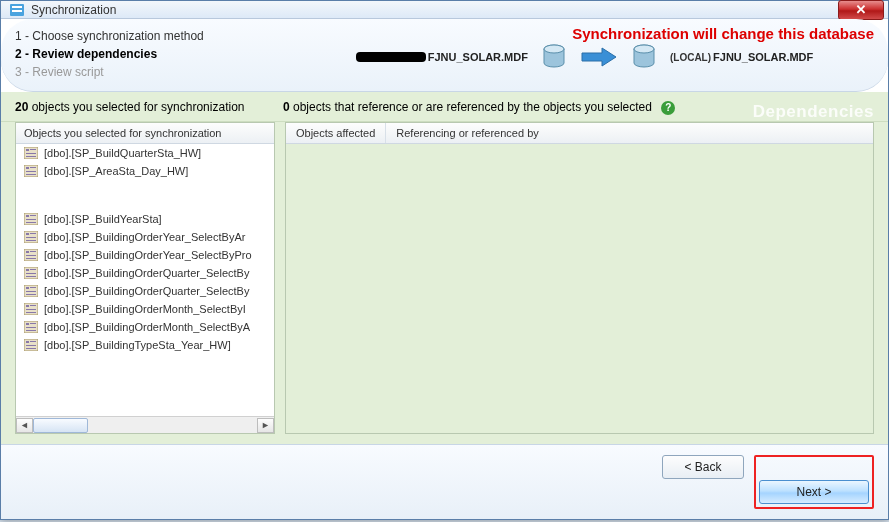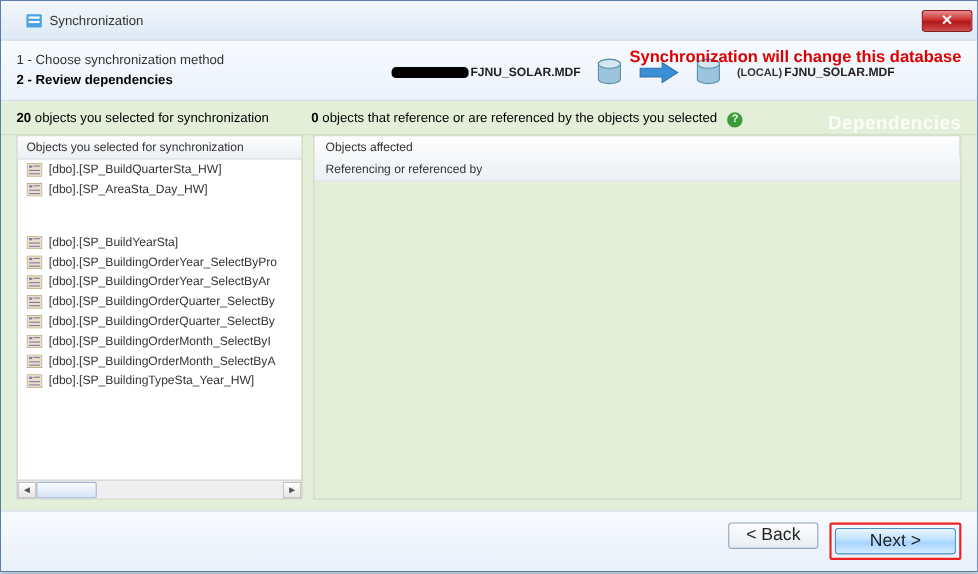--- a/index.html
+++ b/index.html
@@ -1,27 +1,27 @@
 <!DOCTYPE html>
 <html><head>
   <meta charset="utf-8">
   <style>
     * { box-sizing: border-box; margin: 0; padding: 0; }
     body { font-family: "Segoe UI", Tahoma, sans-serif; font-size: 12px; background: #d8e4f0; width: 889px; height: 522px; overflow: hidden; }
     
     .window { width: 889px; height: 520px; background: #fff; border: 1px solid #5a7ea8; box-shadow: 0 2px 8px rgba(0,0,0,.3); display: flex; flex-direction: column; }
     
-    .titlebar { height: 36px; background: linear-gradient(#f3f7fb, #dde9f7); display: flex; align-items: center; padding: 0 4px 0 22px; border-bottom: 1px solid #b8c8dc; }
+    .titlebar { height: 18px; background: linear-gradient(#f3f7fb, #dde9f7); display: flex; align-items: center; padding: 0 4px 0 8px; border-bottom: 1px solid #b8c8dc; }
     .titlebar .app-icon { width: 16px; height: 16px; margin-right: 6px; }
     .app-icon svg { width: 16px; height: 16px; }
     .titlebar .title { flex: 1; font-size: 12px; color: #333; }
     .close-btn { width: 46px; height: 20px; background: linear-gradient(#e78d8d, #cc3030 45%, #b01818 55%, #d14a4a); border: 1px solid #8b1a1a; border-radius: 3px; display: flex; align-items: center; justify-content: center; cursor: pointer; }
     .close-btn span { color: #fff; font-weight: bold; font-size: 13px; font-family: Arial; }
 
-    .top-panel { background: linear-gradient(#f8fbff, #eaf2fa); border-bottom: 1px solid #c8d6e6; padding: 8px 14px 10px; display: flex; position: relative; }
+    .top-panel { background: linear-gradient(#f8fbff, #eaf2fa); border-bottom: 1px solid #c8d6e6; padding: 8px 14px 10px; display: flex; position: relative; border-radius: 32px; }
     .steps { flex: 0 0 280px; font-size: 12px; }
     .step { padding: 2px 0; color: #333; }
     .step.done { color: #333; }
     .step.current { font-weight: bold; color: #000; }
     .step.pending { color: #999; }
 
     .db-flow { flex: 1; display: flex; align-items: center; justify-content: center; gap: 12px; padding-top: 6px; }
     .db-node { display: flex; flex-direction: row; align-items: center; gap: 2px; }
     .db-node .obscured { width: 70px; height: 10px; background: #000; border-radius: 4px; }
     .db-node .db-label { font-weight: bold; font-size: 11px; color: #222; }
@@ -50,28 +50,28 @@
     .list-item { display: flex; align-items: center; gap: 6px; padding: 3px 8px; font-size: 11px; color: #333; white-space: nowrap; cursor: pointer; }
     .list-item .item-icon { width: 14px; height: 12px; flex-shrink: 0; display: inline-flex; align-items: center; justify-content: center; }
     .item-icon svg { width: 14px; height: 12px; }
     .list-spacer { height: 30px; }
     .hscroll-fake { height: 17px; background: #f0f0f0; border-top: 1px solid #d0d0d0; position: relative; display: flex; align-items: center; }
     .hscroll-fake .arrow-l, .hscroll-fake .arrow-r { width: 17px; height: 15px; background: linear-gradient(#fdfdfd,#e6e6e6); border: 1px solid #bdbdbd; display: flex; align-items: center; justify-content: center; font-size: 9px; color: #555; }
     .hscroll-fake .track { flex: 1; height: 15px; background: #efefef; position: relative; }
     .hscroll-fake .thumb { position: absolute; left: 0; top: 0; width: 55px; height: 15px; background: linear-gradient(#f8fbff,#d6e4f4); border: 1px solid #9fb8d8; border-radius: 2px; }
 
     .right-panel { flex: 1; background: #fff; border: 1px solid #b8c8b0; display: flex; flex-direction: column; }
-    .right-panel .cols-header { display: flex; background: linear-gradient(#fdfdfd, #ecf0f4); border-bottom: 1px solid #cfd8e2; font-size: 11px; color: #333; flex-direction: column; }
+    .right-panel .cols-header { display: flex; background: linear-gradient(#fdfdfd, #ecf0f4); border-bottom: 1px solid #cfd8e2; font-size: 11px; color: #333; }
     .cols-header .col { padding: 4px 10px; border-right: 1px solid #d8e0e8; }
     .cols-header .col:last-child { border-right: none; flex: 1; }
     .right-panel .right-body { flex: 1; background: #e3efd8; display: flex; align-items: center; justify-content: center; color: rgba(255,255,255,0); font-size: 11px; }
 
     .footer { background: linear-gradient(#f8fbff, #e8f0f8); border-top: 1px solid #c8d6e6; padding: 10px 14px; display: flex; justify-content: flex-end; gap: 10px; }
-    .btn { min-width: 82px; height: 24px; background: linear-gradient(#fdfdfd, #e8eef4); border: 1px solid #8fa6bd; border-radius: 3px; font-size: 16px; color: #222; cursor: pointer; padding: 0 12px; }
-    .btn-next { background: linear-gradient(#eaf6ff, #bde1ff 45%, #a5d4ff 55%, #d6ecff); border: 1px solid #4a8fcf; min-width: 110px; position: relative; }
+    .btn { min-width: 82px; height: 24px; background: linear-gradient(#fdfdfd, #e8eef4); border: 1px solid #8fa6bd; border-radius: 3px; font-size: 12px; color: #222; cursor: pointer; padding: 0 12px; }
+    .btn-next { background: linear-gradient(#eaf6ff, #bde1ff 45%, #a5d4ff 55%, #d6ecff); border: 1px solid #4a8fcf; min-width: 110px; position: relative; margin-top: 20px; }
     .next-wrap { display: inline-block; border: 2px solid #e22; padding: 3px; border-radius: 2px; }
 
     
     .list-scroll::-webkit-scrollbar { width: 17px; height: 17px; }
     .list-scroll::-webkit-scrollbar-track { background: #f0f0f0; }
     .list-scroll::-webkit-scrollbar-thumb { background: linear-gradient(#f8fbff,#d6e4f4); border: 1px solid #9fb8d8; border-radius: 2px; }
     .list-scroll::-webkit-scrollbar-button { background: linear-gradient(#fdfdfd,#e6e6e6); border: 1px solid #bdbdbd; height: 17px; width: 17px; }
   </style>
 </head>
 <body>
@@ -89,20 +89,21 @@
     <span class="title">Synchronization</span>
     <div class="close-btn">
         <span>✕</span>
       </div>
   </div>
 
   <div class="top-panel">
     <div class="steps">
       <div class="step done">1 - Choose synchronization method</div>
       <div class="step current">2 - Review dependencies</div>
+      <div class="step pending">3 - Review script</div>
     </div>
     <div class="warning-text">Synchronization will change this database</div>
     <div class="db-flow">
       <div class="db-node">
         <div class="obscured"></div>
         <div class="db-label">FJNU_SOLAR.MDF</div>
       </div>
       <div class="db-cyl">
         <svg viewBox="0 0 28 28">
             <ellipse cx="14" cy="6" rx="10" ry="4" fill="#b8d6e8" stroke="#5a8fab"></ellipse>
@@ -185,33 +186,33 @@
           <div class="list-item">
               <span class="item-icon">
                 <svg viewBox="0 0 14 12">
                   <rect x="0" y="0" width="14" height="12" fill="#e8e0c8" stroke="#a89868"></rect>
                   <rect x="2" y="2" width="3" height="2" fill="#8878a8"></rect>
                   <rect x="6" y="2" width="6" height="1" fill="#8878a8"></rect>
                   <rect x="2" y="6" width="10" height="1" fill="#8878a8"></rect>
                   <rect x="2" y="9" width="10" height="1" fill="#8878a8"></rect>
                 </svg>
               </span>
+              <span>[dbo].[SP_BuildingOrderYear_SelectByAr</span>
+            </div>
+          <div class="list-item">
+              <span class="item-icon">
+                <svg viewBox="0 0 14 12">
+                  <rect x="0" y="0" width="14" height="12" fill="#e8e0c8" stroke="#a89868"></rect>
+                  <rect x="2" y="2" width="3" height="2" fill="#8878a8"></rect>
+                  <rect x="6" y="2" width="6" height="1" fill="#8878a8"></rect>
+                  <rect x="2" y="6" width="10" height="1" fill="#8878a8"></rect>
+                  <rect x="2" y="9" width="10" height="1" fill="#8878a8"></rect>
+                </svg>
+              </span>
               <span>[dbo].[SP_BuildingOrderYear_SelectByPro</span>
-            </div>
-          <div class="list-item">
-              <span class="item-icon">
-                <svg viewBox="0 0 14 12">
-                  <rect x="0" y="0" width="14" height="12" fill="#e8e0c8" stroke="#a89868"></rect>
-                  <rect x="2" y="2" width="3" height="2" fill="#8878a8"></rect>
-                  <rect x="6" y="2" width="6" height="1" fill="#8878a8"></rect>
-                  <rect x="2" y="6" width="10" height="1" fill="#8878a8"></rect>
-                  <rect x="2" y="9" width="10" height="1" fill="#8878a8"></rect>
-                </svg>
-              </span>
-              <span>[dbo].[SP_BuildingOrderYear_SelectByAr</span>
             </div>
           <div class="list-item">
               <span class="item-icon">
                 <svg viewBox="0 0 14 12">
                   <rect x="0" y="0" width="14" height="12" fill="#e8e0c8" stroke="#a89868"></rect>
                   <rect x="2" y="2" width="3" height="2" fill="#8878a8"></rect>
                   <rect x="6" y="2" width="6" height="1" fill="#8878a8"></rect>
                   <rect x="2" y="6" width="10" height="1" fill="#8878a8"></rect>
                   <rect x="2" y="9" width="10" height="1" fill="#8878a8"></rect>
                 </svg>

